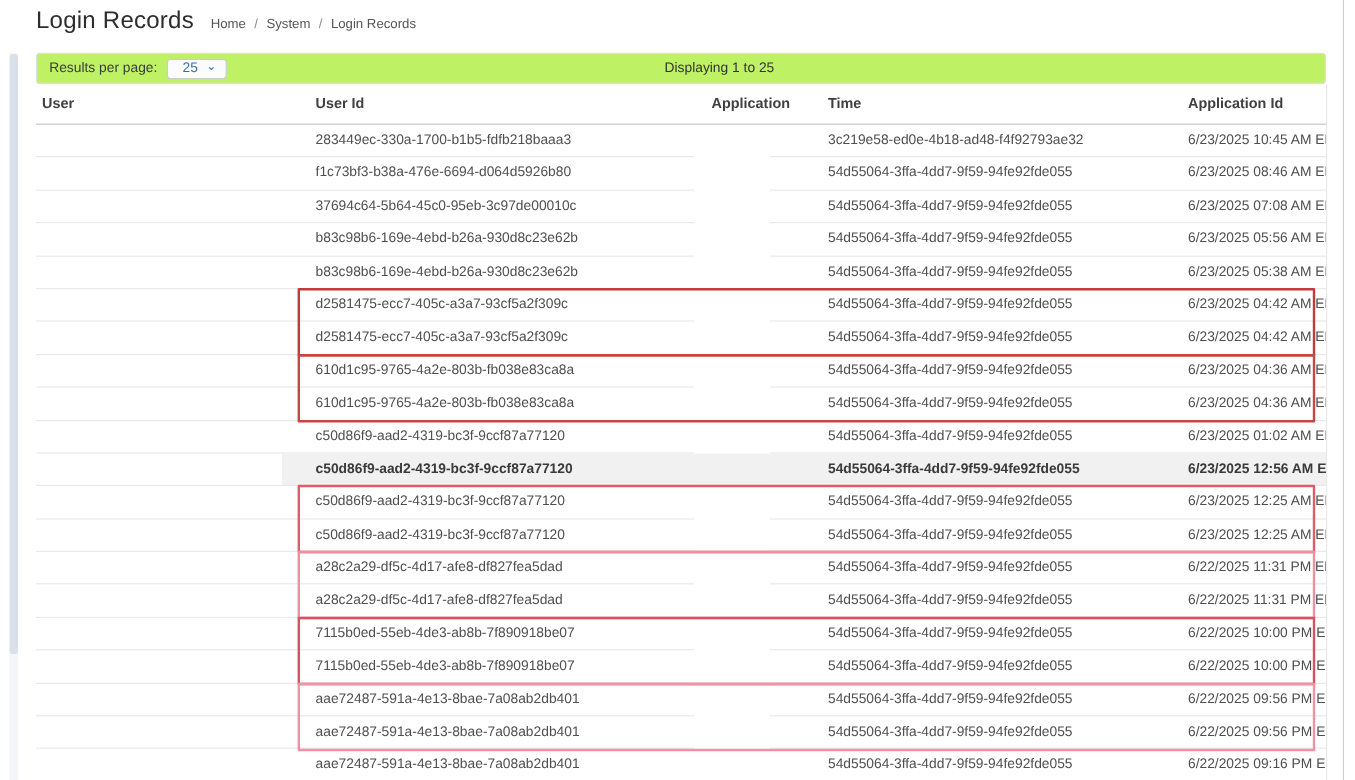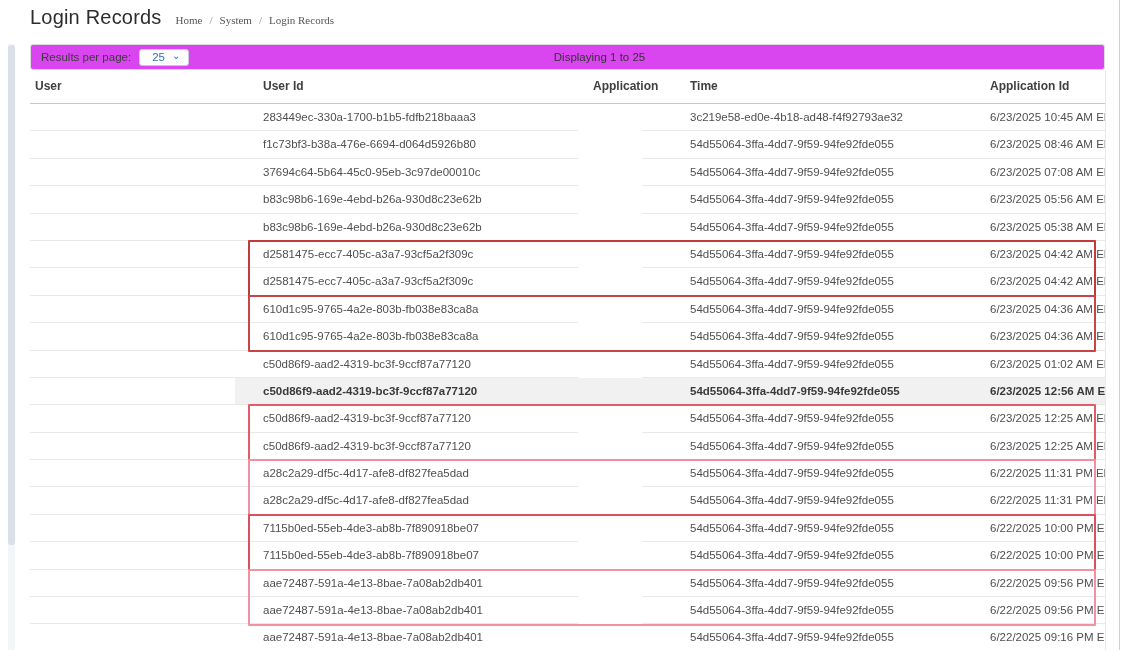--- a/index.html
+++ b/index.html
@@ -7,37 +7,37 @@
   body {
     width: 1129px; height: 650px; overflow: hidden; position: relative;
     background: #ffffff;
     font-family: "Liberation Sans", "DejaVu Sans", sans-serif;
     color: #4f4f4f;
   }
 
   
   .page-header { padding: 6px 0 0 30px; height: 44px; display: flex; align-items: baseline; }
   .page-title { font-size: 20px; font-weight: 400; color: #2d2d2d; margin: 0; letter-spacing: 0.2px; }
-  .breadcrumb { margin-left: 14px; font-size: 11px; color: #555; display: inline-flex; gap: 7px; align-items: baseline; font-family: Liberation Serif, serif; }
+  .breadcrumb { margin-left: 14px; font-size: 11px; color: #555; display: inline-flex; gap: 7px; align-items: baseline; }
   .breadcrumb .sep { color: #8a8a8a; }
   .breadcrumb .crumb { cursor: pointer; }
 
   
   .left-scroll-track { position: absolute; left: 8px; top: 44px; width: 7px; height: 606px; background: #f3f5f8; }
   .left-scroll-thumb { position: absolute; left: 8px; top: 45px; width: 7px; height: 500px; background: #d9e0ea; border-radius: 3px; }
 
   
   .window-right-border { position: absolute; left: 1119px; top: 0; width: 1px; height: 650px; background: #cfcfcf; }
   .panel-right-divider { position: absolute; left: 1105px; top: 70px; width: 1px; height: 580px; background: #e9e9e9; }
 
   
   .panel { margin-left: 30px; width: 1075px; }
 
   .toolbar {
-    position: relative; height: 26px; background: #d946ef;
+    position: relative; height: 26px; background: #bef264;
     border: 1px solid #dedede; border-radius: 3px;
     display: flex; align-items: center; padding: 0 10px;
     font-size: 11.5px; color: #3c3c3c;
   }
   .rpp-label { margin-right: 8px; }
   .rpp-select {
     display: inline-flex; align-items: center; gap: 7px;
     border: 1px solid #c9cdd2; border-radius: 3px; background: #fcfcfc;
     padding: 1px 8px 2px 12px; color: #3573b1; cursor: pointer; font-size: 11.5px;
   }

